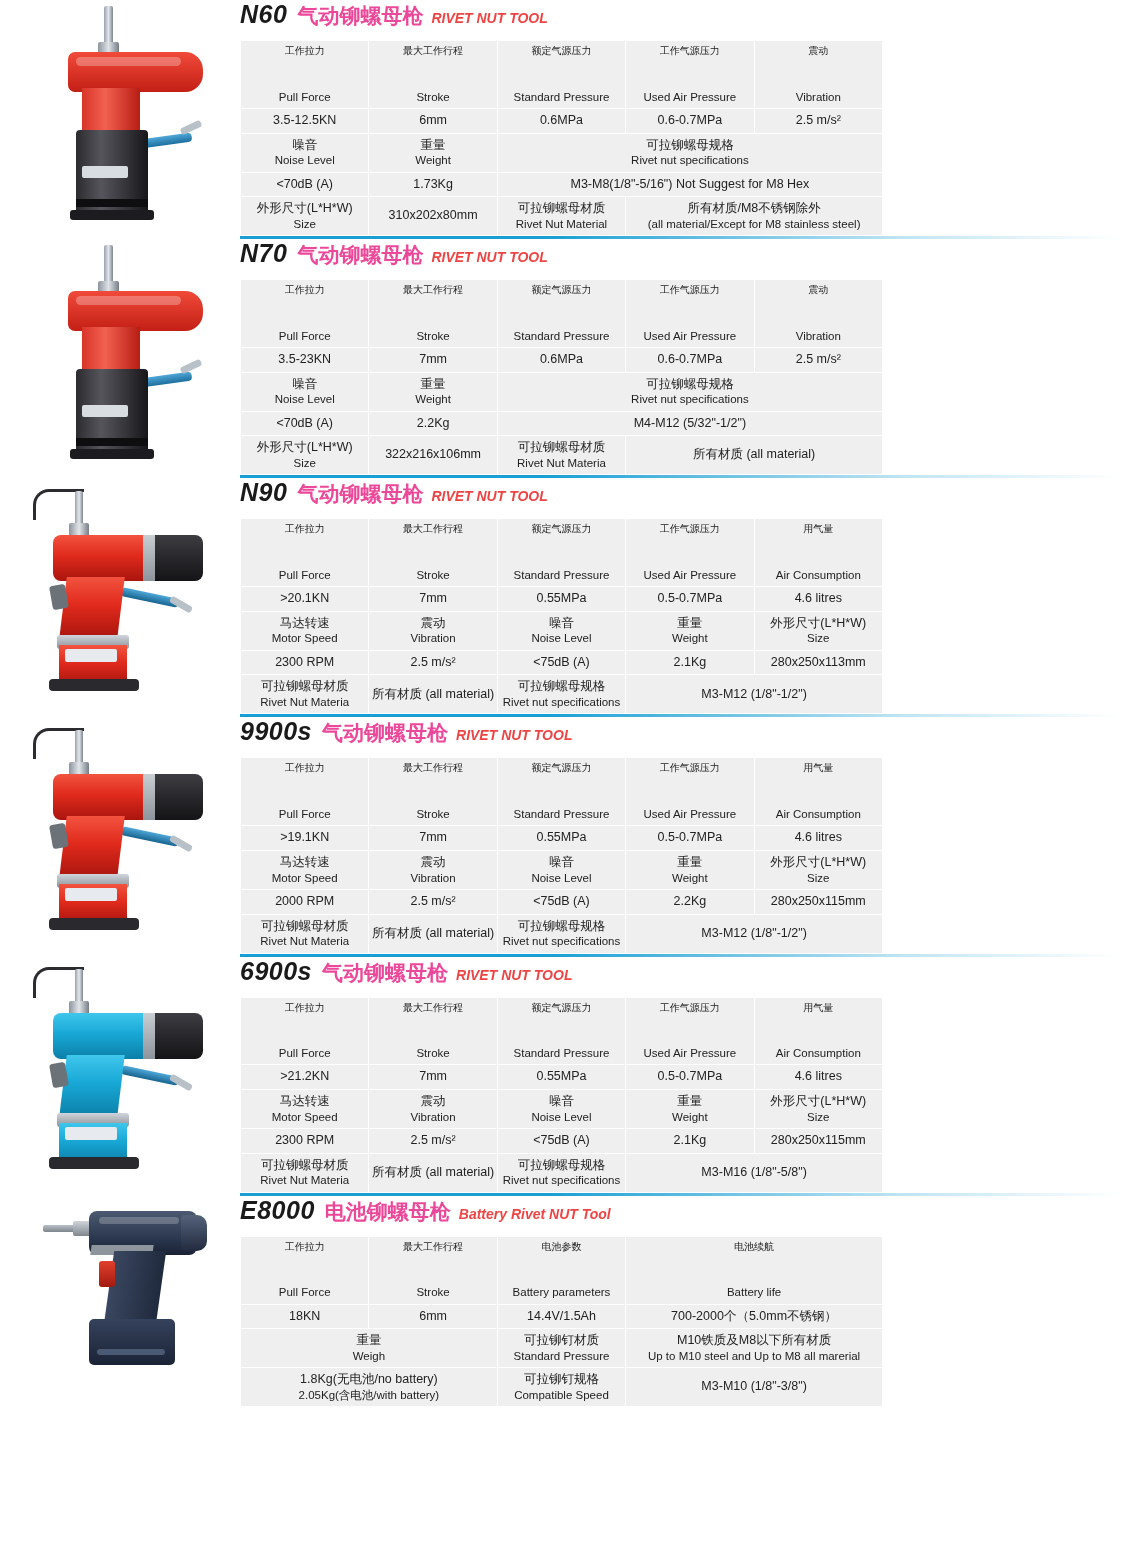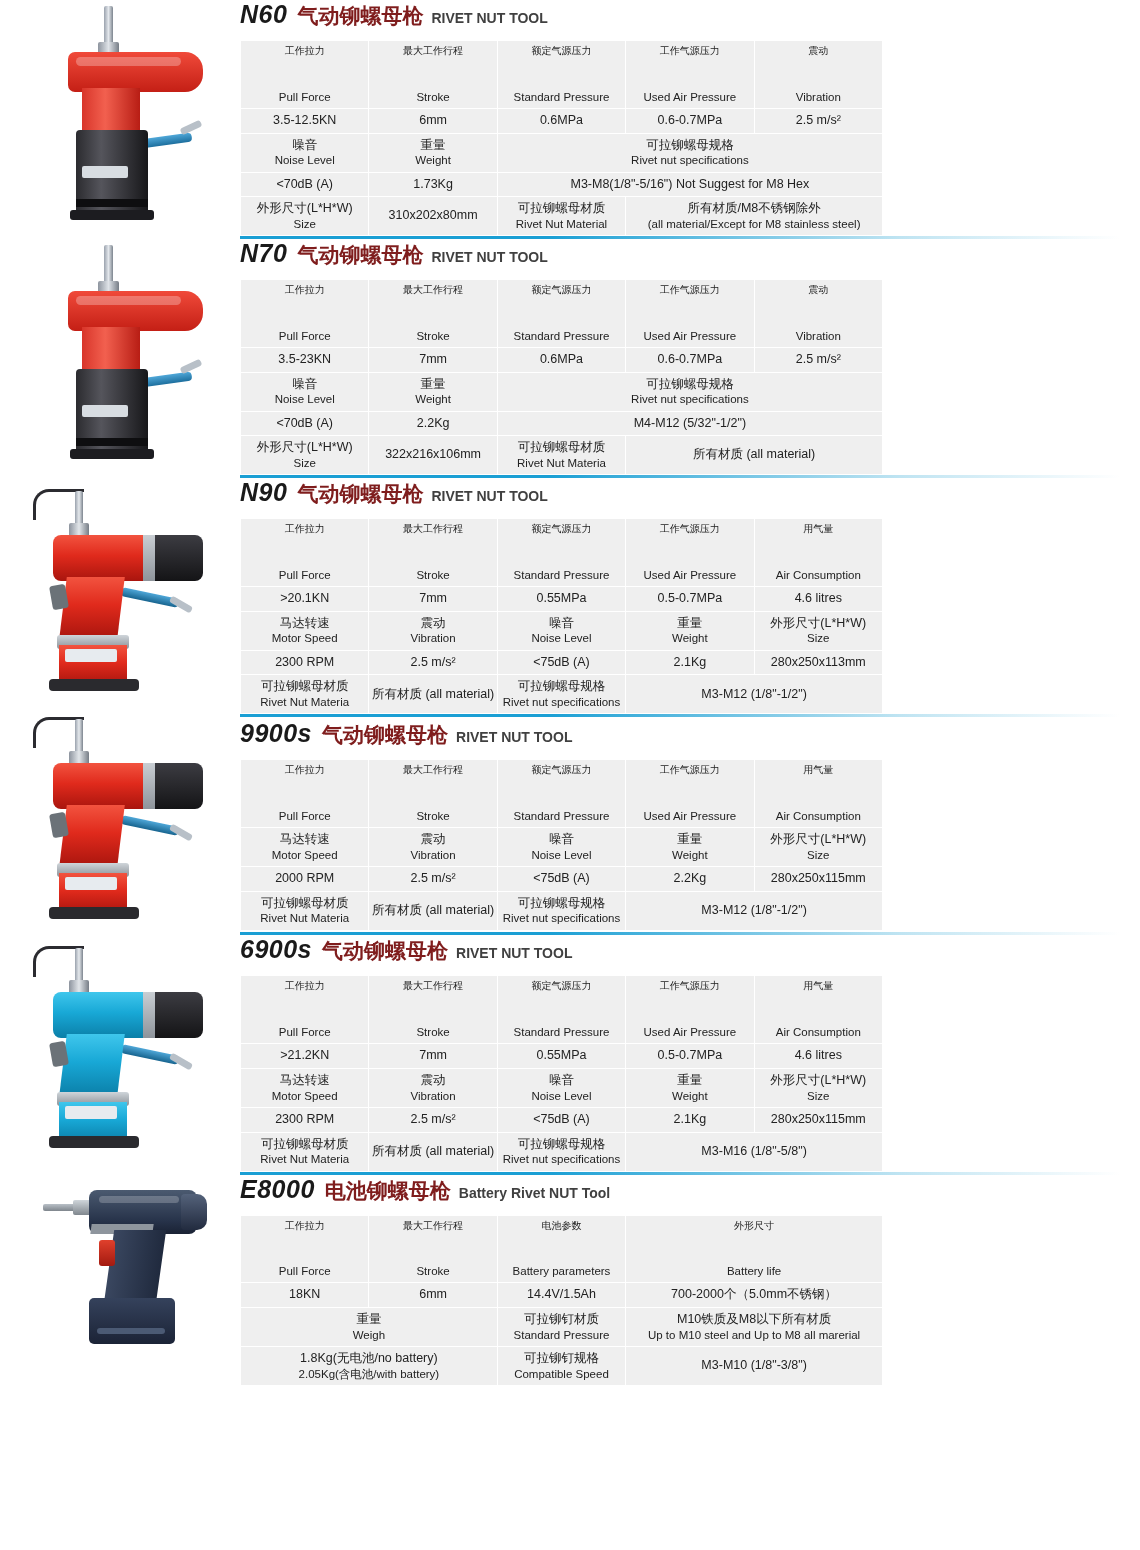--- a/index.html
+++ b/index.html
@@ -47,27 +47,28 @@
   .model{
     font-style:italic;
     font-weight:bold;
     font-size:25px;
     color:#1a1a1a;
     letter-spacing:.5px;
   }
   .cn{
     font-size:21px;
     font-weight:bold;
-    color:#7f1d1d;
+    color:#ec4899;
     margin-left:4px;
   }
   .en{
+    font-style:italic;
     font-size:14px;
     font-weight:bold;
-    color:#404040;
+    color:#ef4444;
     margin-left:2px;
   }
   table.spec{
     border-collapse:collapse;
     width:643px;
     table-layout:fixed;
   }
   table.spec td{
     border:1px solid #ffffff;
     text-align:center;
@@ -571,20 +572,42 @@
                 <td class="hdr">
       <span class="l1">工作气源压力</span>
       <span class="l2">Used Air Pressure</span>
     </td>
                 <td class="hdr">
       <span class="l1">用气量</span>
       <span class="l2">Air Consumption</span>
     </td>
               </tr>
               <tr>
+                <td class="">
+    <span class="l1">&gt;19.1KN</span>
+
+  </td>
+                <td class="">
+    <span class="l1">7mm</span>
+
+  </td>
+                <td class="">
+    <span class="l1">0.55MPa</span>
+
+  </td>
+                <td class="">
+    <span class="l1">0.5-0.7MPa</span>
+
+  </td>
+                <td class="">
+    <span class="l1">4.6 litres</span>
+
+  </td>
+              </tr>
+              <tr>
                 <td>
       <span class="l1">马达转速</span>
       <span class="l2">Motor Speed</span>
     </td>
                 <td>
       <span class="l1">震动</span>
       <span class="l2">Vibration</span>
     </td>
                 <td>
       <span class="l1">噪音</span>
@@ -816,21 +839,21 @@
     </td>
                 <td class="hdr">
       <span class="l1">最大工作行程</span>
       <span class="l2">Stroke</span>
     </td>
                 <td class="hdr">
       <span class="l1">电池参数</span>
       <span class="l2">Battery parameters</span>
     </td>
                 <td class="hdr" colspan="2">
-      <span class="l1">外形尺寸</span>
+      <span class="l1">电池续航</span>
       <span class="l2">Battery life</span>
     </td>
               </tr>
               <tr>
                 <td class="">
     <span class="l1">18KN</span>
 
   </td>
                 <td class="">
     <span class="l1">6mm</span>

